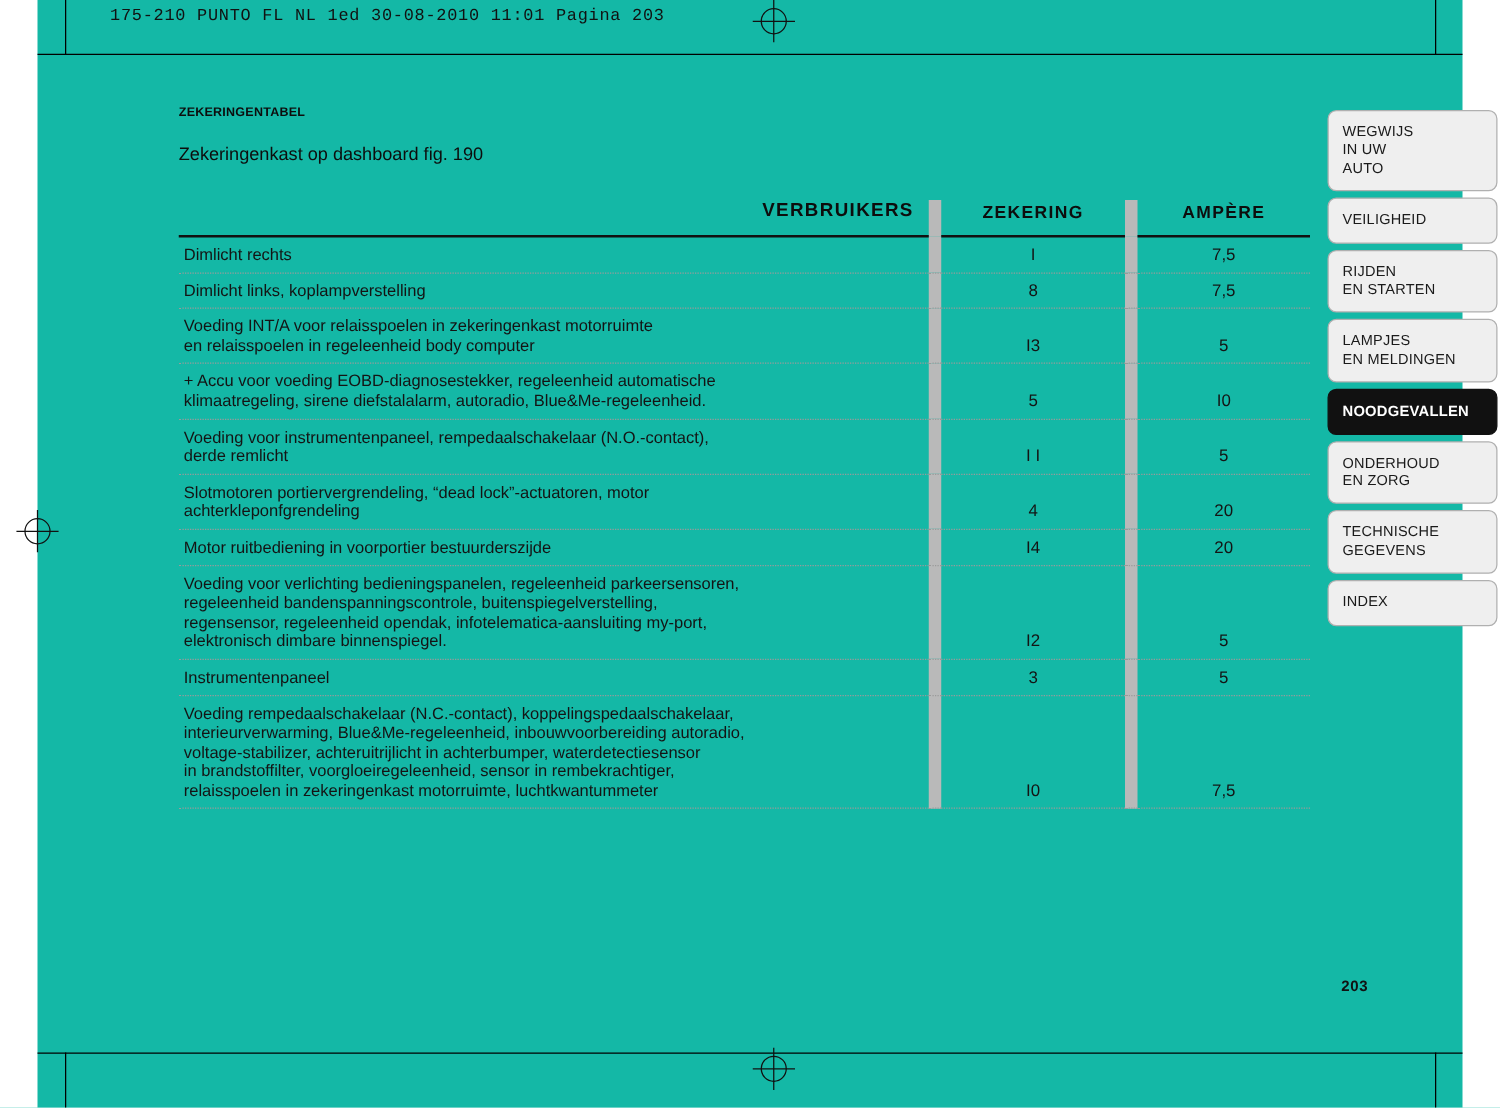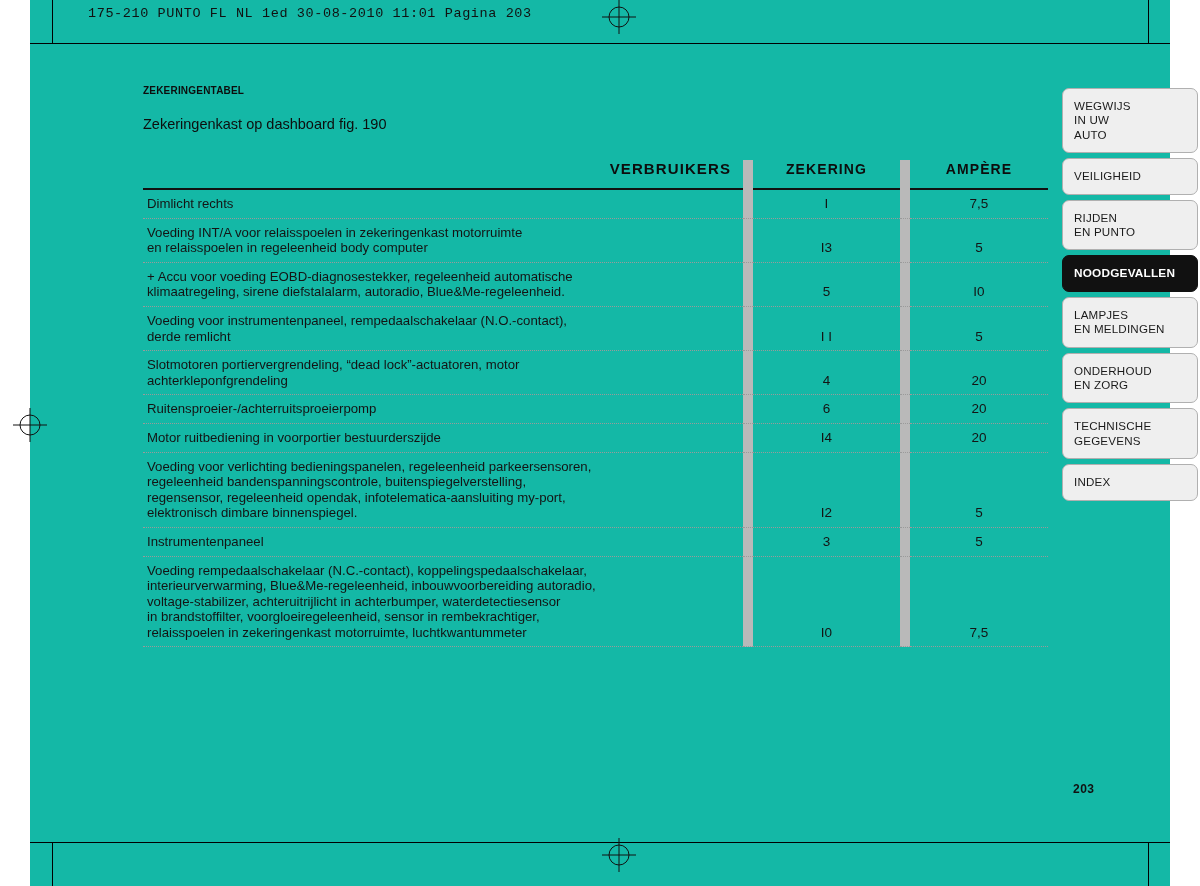--- a/index.html
+++ b/index.html
@@ -225,20 +225,27 @@
       </thead>
       <tbody>
           <tr>
             <td>Dimlicht rechts</td>
             <td class="sep"></td>
             <td class="num">I</td>
             <td class="sep"></td>
             <td class="num">7,5</td>
           </tr>
           <tr>
+            <td>Dimlicht links, koplampverstelling</td>
+            <td class="sep"></td>
+            <td class="num">8</td>
+            <td class="sep"></td>
+            <td class="num">7,5</td>
+          </tr>
+          <tr>
             <td>Voeding INT/A voor relaisspoelen in zekeringenkast motorruimte<br>en relaisspoelen in regeleenheid body computer</td>
             <td class="sep"></td>
             <td class="num">I3</td>
             <td class="sep"></td>
             <td class="num">5</td>
           </tr>
           <tr>
             <td>+ Accu voor voeding EOBD-diagnosestekker, regeleenheid automatische<br>klimaatregeling, sirene diefstalalarm, autoradio, Blue&amp;Me-regeleenheid.</td>
             <td class="sep"></td>
             <td class="num">5</td>
@@ -249,27 +256,20 @@
             <td>Voeding voor instrumentenpaneel, rempedaalschakelaar (N.O.-contact),<br>derde remlicht</td>
             <td class="sep"></td>
             <td class="num">I I</td>
             <td class="sep"></td>
             <td class="num">5</td>
           </tr>
           <tr>
             <td>Slotmotoren portiervergrendeling, “dead lock”-actuatoren, motor<br>achterkleponfgrendeling</td>
             <td class="sep"></td>
             <td class="num">4</td>
-            <td class="sep"></td>
-            <td class="num">20</td>
-          </tr>
-          <tr>
-            <td>Ruitensproeier-/achterruitsproeierpomp</td>
-            <td class="sep"></td>
-            <td class="num">6</td>
             <td class="sep"></td>
             <td class="num">20</td>
           </tr>
           <tr>
             <td>Motor ruitbediening in voorportier bestuurderszijde</td>
             <td class="sep"></td>
             <td class="num">I4</td>
             <td class="sep"></td>
             <td class="num">20</td>
           </tr>
@@ -302,30 +302,30 @@
       <div class="tab tall">
         <span class="tab-line">WEGWIJS</span>
         <span class="tab-line">IN UW</span>
         <span class="tab-line">AUTO</span>
       </div>
       <div class="tab">
         <span class="tab-line">VEILIGHEID</span>
       </div>
       <div class="tab">
         <span class="tab-line">RIJDEN</span>
-        <span class="tab-line">EN PUNTO</span>
+        <span class="tab-line">EN STARTEN</span>
+      </div>
+      <div class="tab">
+        <span class="tab-line">LAMPJES</span>
+        <span class="tab-line">EN MELDINGEN</span>
       </div>
       <div class="tab active">
         <span class="tab-line">NOODGEVALLEN</span>
       </div>
       <div class="tab">
-        <span class="tab-line">LAMPJES</span>
-        <span class="tab-line">EN MELDINGEN</span>
-      </div>
-      <div class="tab">
         <span class="tab-line">ONDERHOUD</span>
         <span class="tab-line">EN ZORG</span>
       </div>
       <div class="tab">
         <span class="tab-line">TECHNISCHE</span>
         <span class="tab-line">GEGEVENS</span>
       </div>
       <div class="tab">
         <span class="tab-line">INDEX</span>
       </div>

